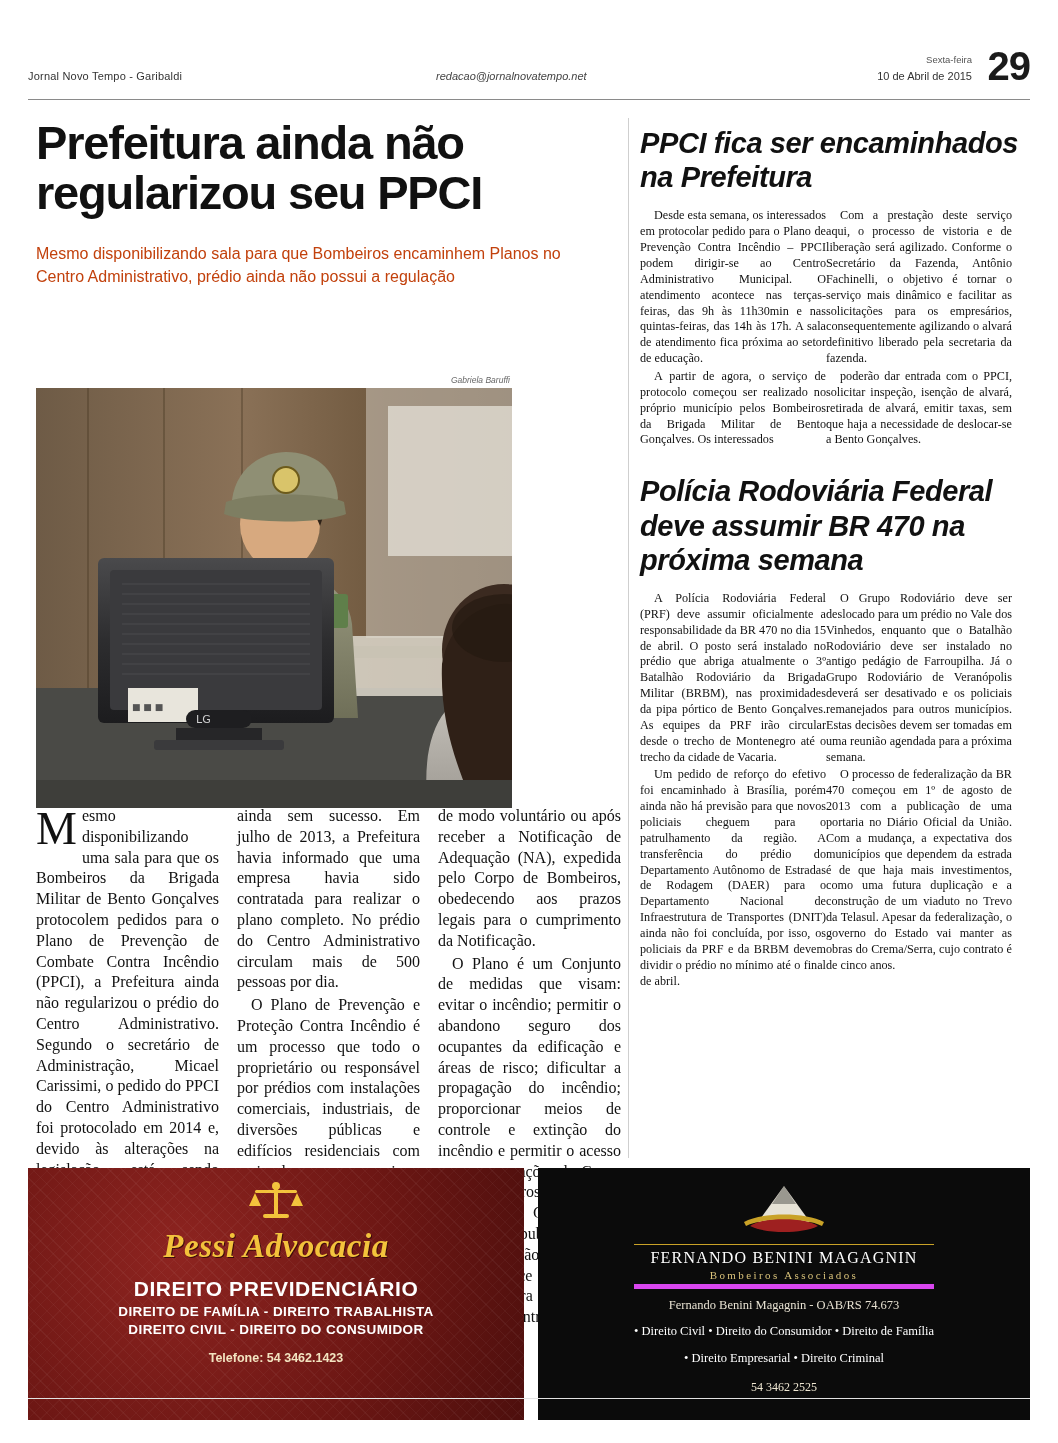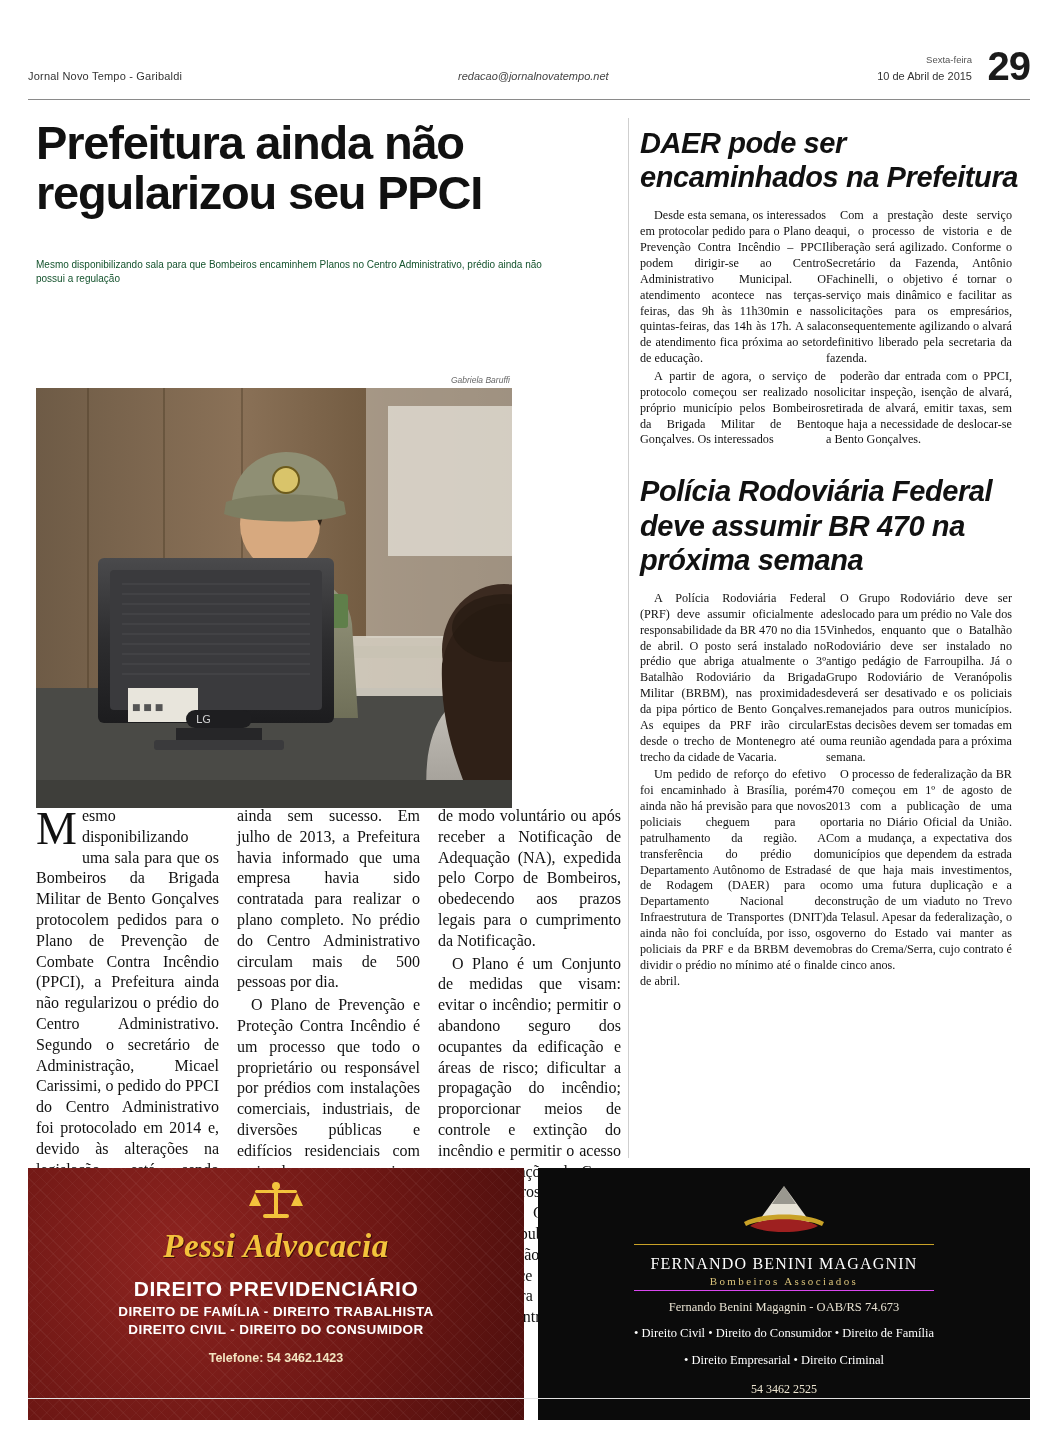--- a/index.html
+++ b/index.html
@@ -37,21 +37,21 @@
     position: absolute;
     left: 0;
     top: 12px;
     font-family: "Liberation Sans", sans-serif;
     font-size: 11px;
     color: #333;
     letter-spacing: .2px;
   }
   .mh-center {
     position: absolute;
-    left: 430px;
+    left: 408px;
     top: 12px;
     font-family: "Liberation Sans", sans-serif;
     font-size: 11px;
     color: #444;
     font-style: italic;
   }
   .mh-date {
     position: absolute;
     right: 58px;
     top: 12px;
@@ -90,24 +90,24 @@
     font-family: "Liberation Sans", sans-serif;
     font-weight: bold;
     font-size: 47px;
     line-height: 1.06;
     letter-spacing: -1.2px;
     color: #111;
     margin: 0 0 0 6px;
   }
   .subhead {
     font-family: "Liberation Sans", sans-serif;
-    font-size: 10px;
+    font-size: 16px;
     line-height: 1.45;
-    color: #14532d;
-    margin: 40px 0 0 6px;
+    color: #c2410c;
+    margin: 24px 0 0 6px;
     width: 530px;
   }
 
   
   .photo-wrap {
     position: absolute;
     left: 36px;
     top: 388px;
     width: 476px;
     height: 420px;
@@ -276,22 +276,22 @@
     background: #0b0b0b;
     color: #fff;
     text-align: center;
     font-family: "Liberation Serif", serif;
   }
   .mountain { margin: 14px auto 4px; display: block; }
   .ad-right .namebar {
     margin: 4px auto 0;
     width: 300px;
     border-top: 1px solid #c9a227;
-    border-bottom: 1px solid #d946ef;
-    padding: 10px 0 3px;
+    border-bottom: 5px solid #d946ef;
+    padding: 4px 0 3px;
   }
   .ad-right .firm {
     font-size: 16px;
     letter-spacing: 1.2px;
     color: #fff;
     margin: 0;
   }
   .ad-right .sub {
     font-size: 11px;
     letter-spacing: 2.4px;
@@ -458,21 +458,21 @@
     </div>
     <div class="bcol">
       <p class="noindent">de modo voluntário ou após receber a Notificação de Adequação (NA), expedida pelo Corpo de Bombeiros, obedecendo aos prazos legais para o cumprimento da Notificação.</p>
       <p>O Plano é um Conjunto de medidas que visam: evitar o incêndio; permitir o abandono seguro dos ocupantes da edificação e áreas de risco; dificultar a propagação do incêndio; proporcionar meios de controle e extinção do incêndio e permitir o acesso para as operações do Corpo de Bombeiros. No ano passado, o Governo do Estado publicou a regulamentação da Lei Kiss, que estabelece normas mais rigorosas para segurança e prevenção contra incêndios.</p>
     </div>
   </div>
 
   <div class="rail">
 
     <section>
-      <h2 class="rail-head">DAER pode ser encaminhados na Prefeitura</h2>
+      <h2 class="rail-head">PPCI fica ser encaminhados na Prefeitura</h2>
       <div class="rail-cols">
         <div class="rcol">
           <p>Desde esta semana, os interessados em protocolar pedido para o Plano de Prevenção Contra Incêndio – PPCI podem dirigir-se ao Centro Administrativo Municipal. O atendimento acontece nas terças-feiras, das 9h às 11h30min e nas quintas-feiras, das 14h às 17h. A sala de atendimento fica próxima ao setor de educação.</p>
           <p>A partir de agora, o serviço de protocolo começou ser realizado no próprio município pelos Bombeiros da Brigada Militar de Bento Gonçalves. Os interessados</p>
         </div>
         <div class="rcol">
           <p>Com a prestação deste serviço aqui, o processo de vistoria e de liberação será agilizado. Conforme o Secretário da Fazenda, Antônio Fachinelli, o objetivo é tornar o serviço mais dinâmico e facilitar as solicitações para os empresários, consequentemente agilizando o alvará definitivo liberado pela secretaria da fazenda.</p>
           <p>poderão dar entrada com o PPCI, solicitar inspeção, isenção de alvará, retirada de alvará, emitir taxas, sem que haja a necessidade de deslocar-se a Bento Gonçalves.</p>
         </div>
       </div>

